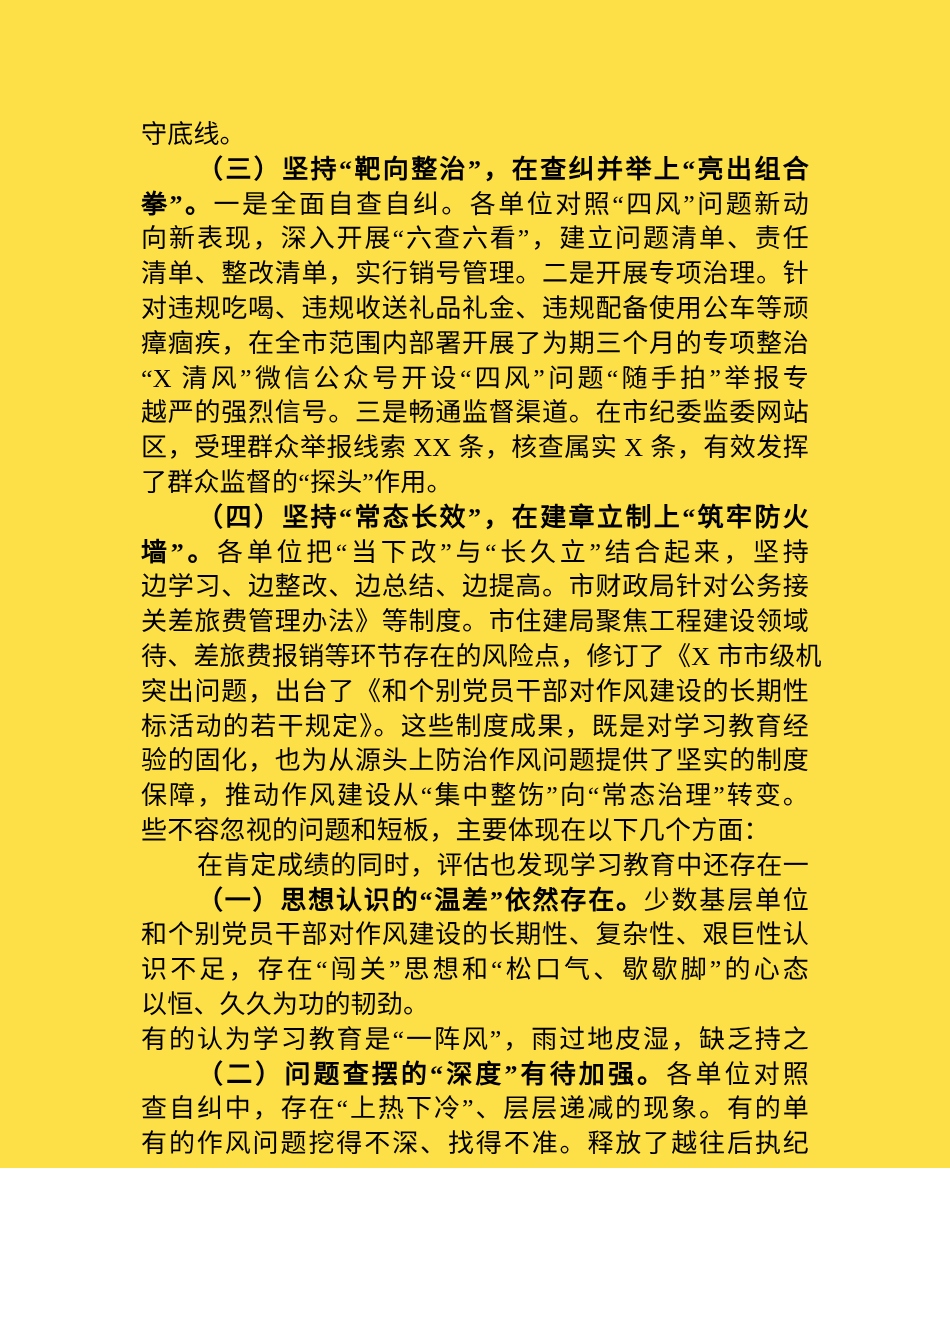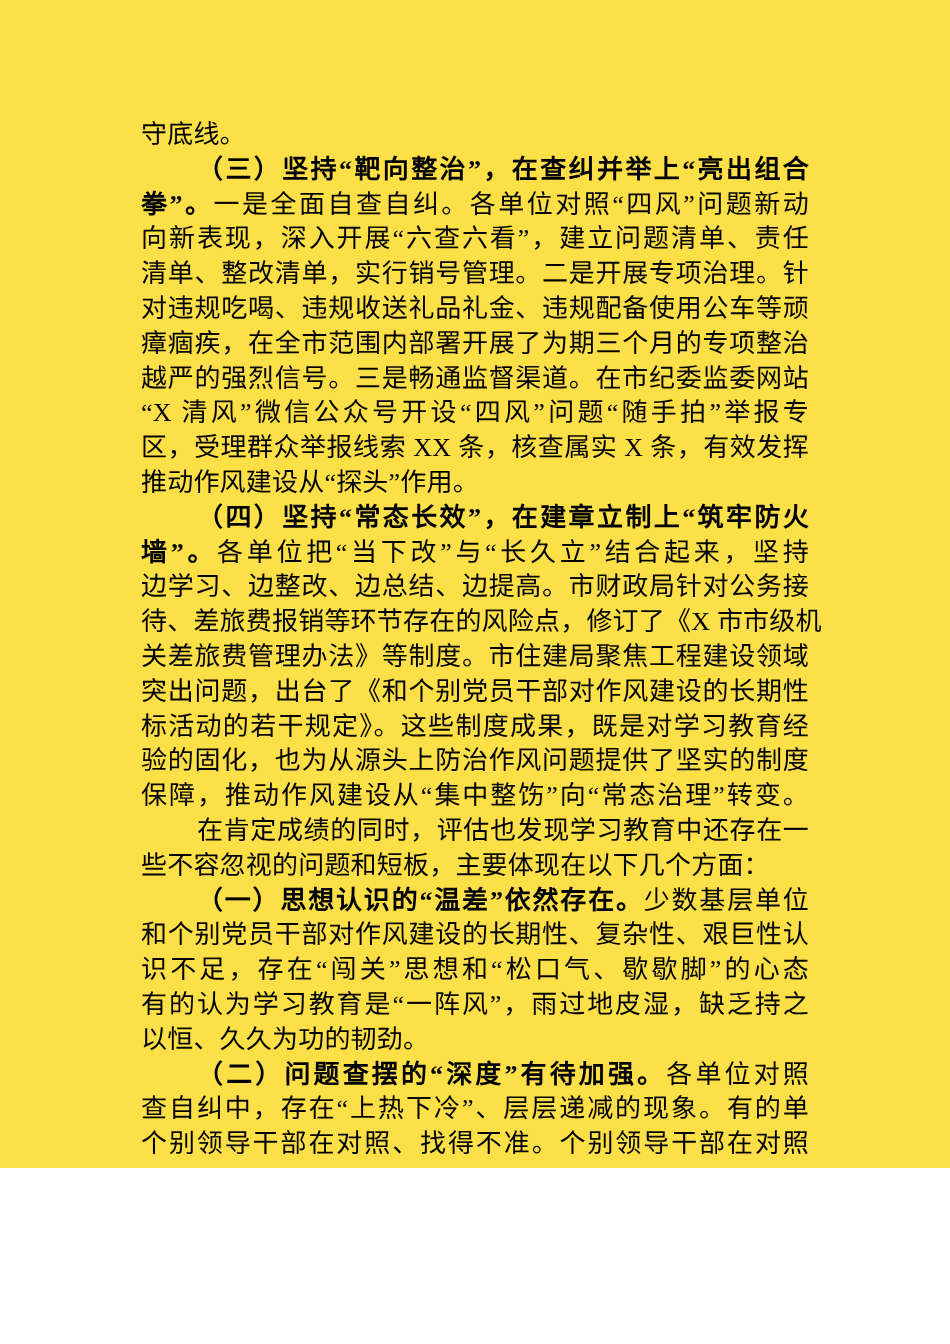--- a/index.html
+++ b/index.html
@@ -44,46 +44,46 @@
       <div class="para">
         <div class="line noj"><span class="run">守底线。</span></div>
       </div>
       <div class="para">
         <div class="line ind"><span class="run-bold">（三）坚持“靶向整治”，在查纠并举上“亮出组合</span></div>
         <div class="line"><span class="run-bold">拳”。</span><span class="run">一是全面自查自纠。各单位对照“四风”问题新动</span></div>
         <div class="line"><span class="run">向新表现，深入开展“六查六看”，建立问题清单、责任</span></div>
         <div class="line"><span class="run">清单、整改清单，实行销号管理。二是开展专项治理。针</span></div>
         <div class="line"><span class="run">对违规吃喝、违规收送礼品礼金、违规配备使用公车等顽</span></div>
         <div class="line"><span class="run">瘴痼疾，在全市范围内部署开展了为期三个月的专项整治</span></div>
+        <div class="line"><span class="run">“X 清风”微信公众号开设“四风”问题“随手拍”举报专</span></div>
         <div class="line"><span class="run">越严的强烈信号。三是畅通监督渠道。在市纪委监委网站</span></div>
-        <div class="line"><span class="run">“X 清风”微信公众号开设“四风”问题“随手拍”举报专</span></div>
         <div class="line"><span class="run">区，受理群众举报线索 XX 条，核查属实 X 条，有效发挥</span></div>
-        <div class="line noj"><span class="run">推动作风建设从“探头”作用。</span></div>
+        <div class="line noj"><span class="run">了群众监督的“探头”作用。</span></div>
       </div>
       <div class="para">
         <div class="line ind"><span class="run-bold">（四）坚持“常态长效”，在建章立制上“筑牢防火</span></div>
         <div class="line"><span class="run-bold">墙”。</span><span class="run">各单位把“当下改”与“长久立”结合起来，坚持</span></div>
         <div class="line"><span class="run">边学习、边整改、边总结、边提高。市财政局针对公务接</span></div>
+        <div class="line"><span class="run">关差旅费管理办法》等制度。市住建局聚焦工程建设领域</span></div>
         <div class="line"><span class="run">待、差旅费报销等环节存在的风险点，修订了《X 市市级机</span></div>
-        <div class="line"><span class="run">关差旅费管理办法》等制度。市住建局聚焦工程建设领域</span></div>
         <div class="line"><span class="run">突出问题，出台了《和个别党员干部对作风建设的长期性</span></div>
         <div class="line"><span class="run">标活动的若干规定》。这些制度成果，既是对学习教育经</span></div>
         <div class="line"><span class="run">验的固化，也为从源头上防治作风问题提供了坚实的制度</span></div>
         <div class="line"><span class="run">保障，推动作风建设从“集中整饬”向“常态治理”转变。</span></div>
       </div>
       <div class="para">
+        <div class="line noj"><span class="run">些不容忽视的问题和短板，主要体现在以下几个方面：</span></div>
         <div class="line ind"><span class="run">在肯定成绩的同时，评估也发现学习教育中还存在一</span></div>
-        <div class="line noj"><span class="run">些不容忽视的问题和短板，主要体现在以下几个方面：</span></div>
       </div>
       <div class="para">
         <div class="line ind"><span class="run-bold">（一）思想认识的“温差”依然存在。</span><span class="run">少数基层单位</span></div>
         <div class="line"><span class="run">和个别党员干部对作风建设的长期性、复杂性、艰巨性认</span></div>
         <div class="line"><span class="run">识不足，存在“闯关”思想和“松口气、歇歇脚”的心态</span></div>
+        <div class="line noj"><span class="run">以恒、久久为功的韧劲。</span></div>
         <div class="line"><span class="run">有的认为学习教育是“一阵风”，雨过地皮湿，缺乏持之</span></div>
-        <div class="line noj"><span class="run">以恒、久久为功的韧劲。</span></div>
       </div>
       <div class="para">
         <div class="line ind"><span class="run-bold">（二）问题查摆的“深度”有待加强。</span><span class="run">各单位对照</span></div>
         <div class="line"><span class="run">查自纠中，存在“上热下冷”、层层递减的现象。有的单</span></div>
-        <div class="line"><span class="run">个别领导干部在对照、找得不准。个别领导干部在对照</span></div>
+        <div class="line"><span class="run">有的作风问题挖得不深、找得不准。释放了越往后执纪</span></div>
       </div>
     </div>
 </div>
 
 </body></html>

